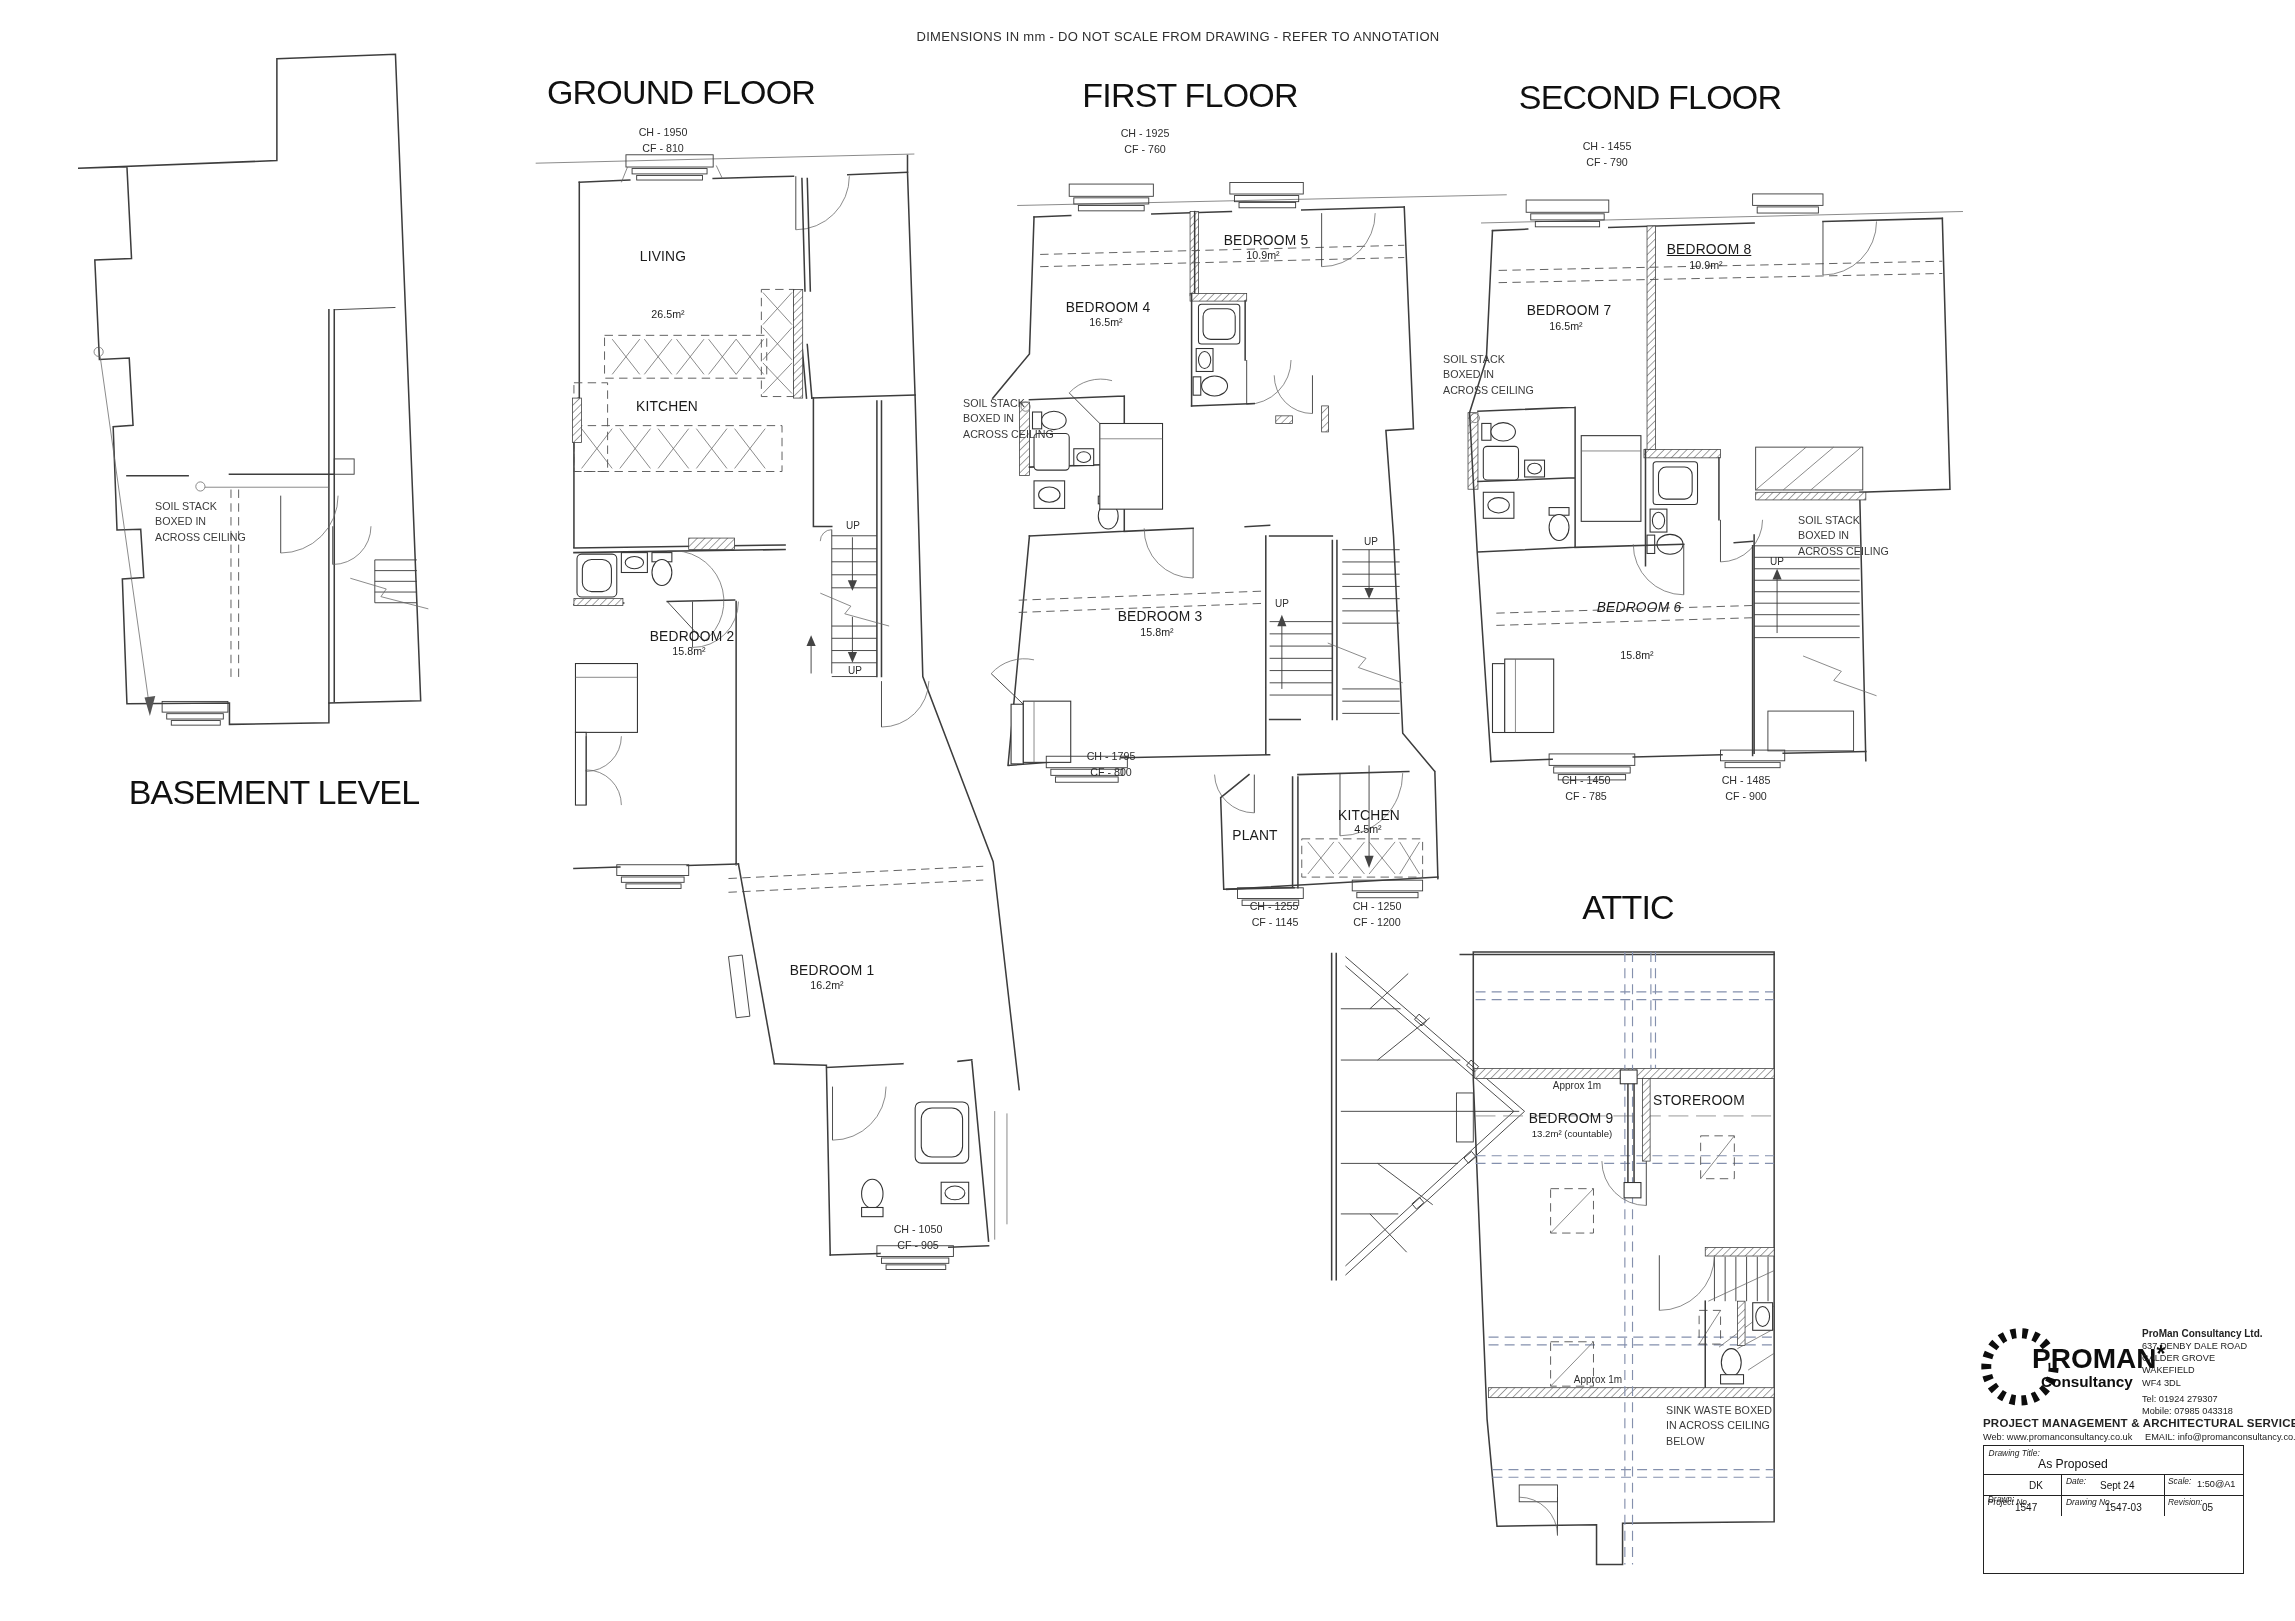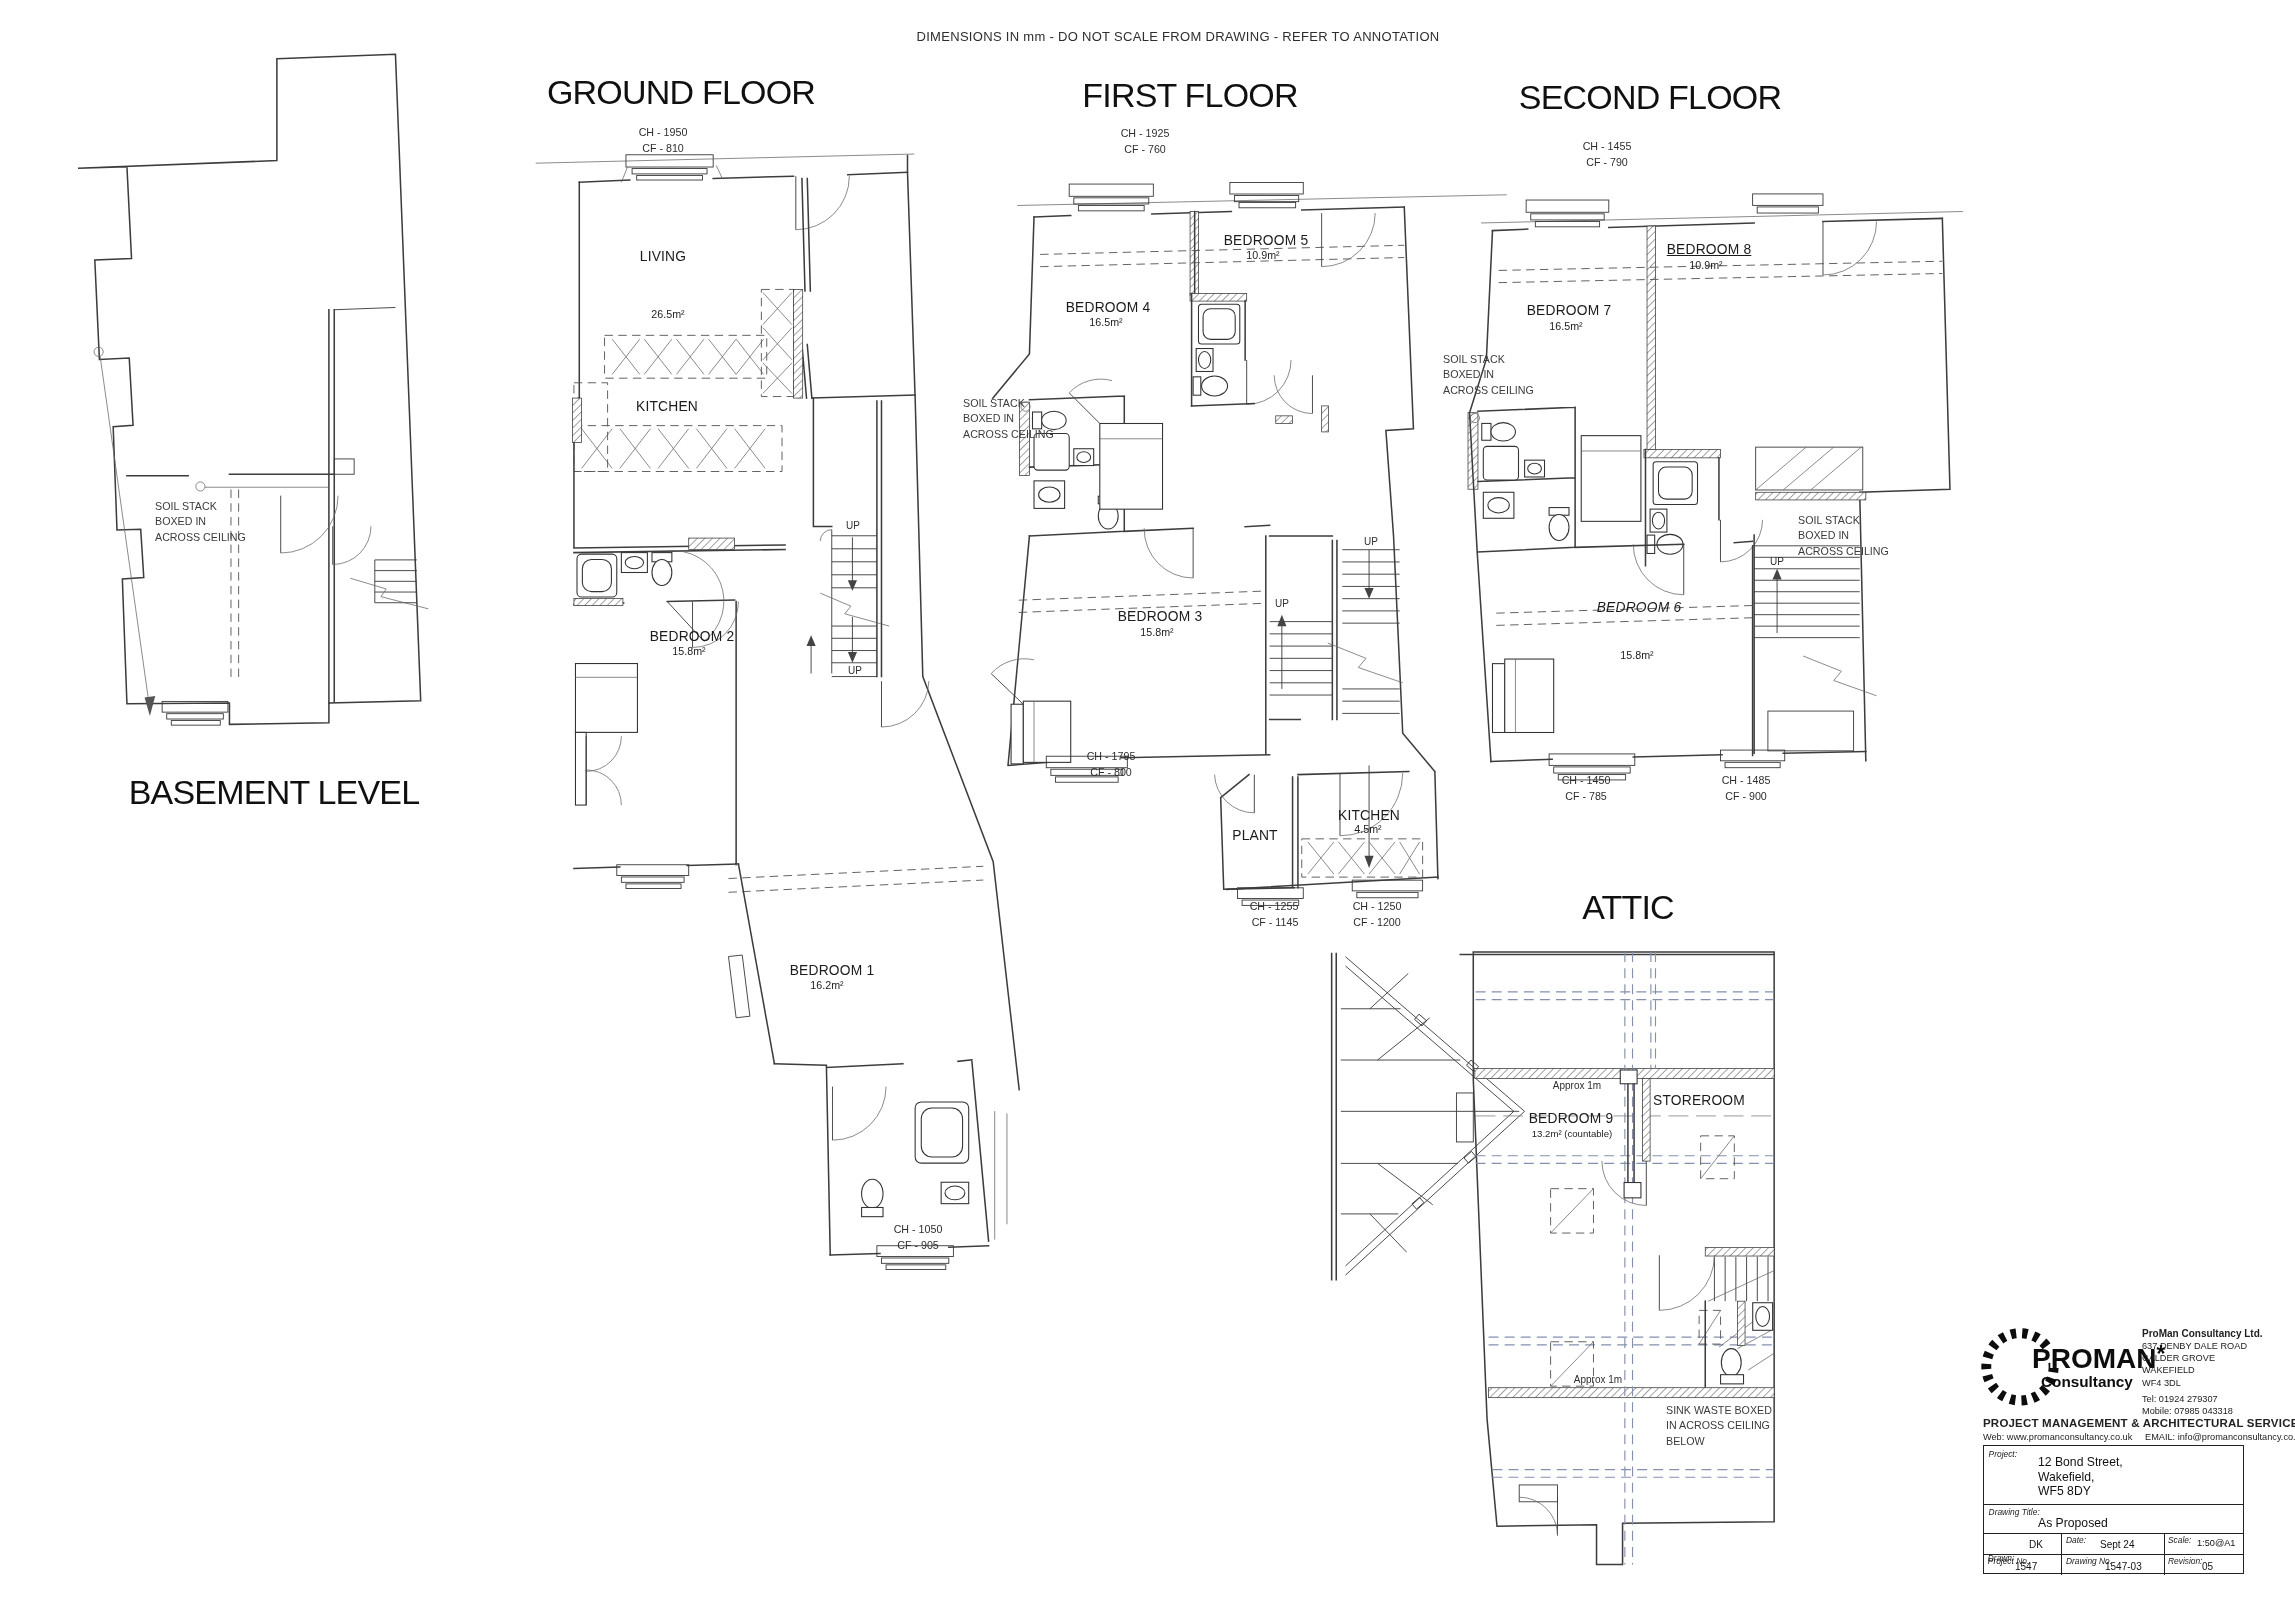--- a/index.html
+++ b/index.html
@@ -542,28 +542,20 @@
     <div>Tel: 01924 279307</div>
       <div>Mobile: 07985 043318</div>
   </div>
   <div class="abs tb-services" style="left:1983px;top:1417px;">PROJECT MANAGEMENT &amp; ARCHITECTURAL SERVICES</div>
   <div class="abs tb-web" style="left:1983px;top:1432px;">
     <span>Web: www.promanconsultancy.co.uk</span>&nbsp;&nbsp;&nbsp;&nbsp;
     <span>EMAIL: info@promanconsultancy.co.uk</span>
   </div>
 
   <div class="tb-table" style="left:1983px;top:1445px;width:259px;height:127px;">
-    <div class="tb-row" style="height:58px;">
-      <div class="tb-lab" style="left:4.6px;top:3.1px;">Project:</div>
-      <div class="tb-val" style="left:54px;top:9.2px;line-height:14.5px;">
-        <div>12 Bond Street,</div>
-          <div>Wakefield,</div>
-          <div>WF5 8DY</div>
-      </div>
-    </div>
     <div class="tb-row" style="height:27.5px;">
       <div class="tb-lab" style="left:4.6px;top:2.3px;">Drawing Title:</div>
       <div class="tb-val" style="left:54px;top:10.7px;">As Proposed</div>
     </div>
     <div class="tb-row" style="height:20px;">
       <div class="tb-cell-divider" style="left:77px;"></div>
         <div class="tb-cell-divider" style="left:180px;"></div>
       <div class="tb-lab" style="left:3.8px;top:19px;">Drawn:</div>
       <div class="tb-val-sm" style="left:35px;top:5.4px;padding-left:10px;">DK</div>
       <div class="tb-lab" style="left:82px;top:1.5px;">Date:</div>

